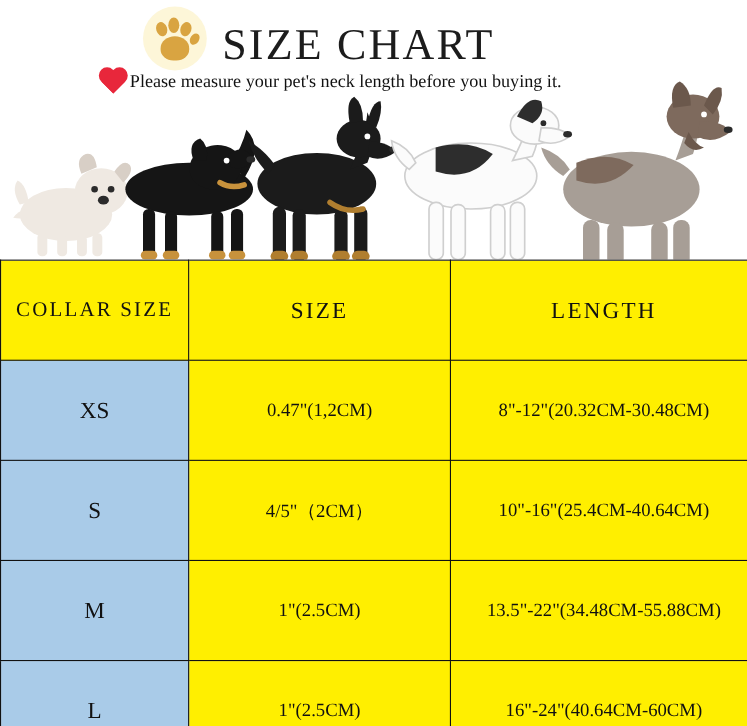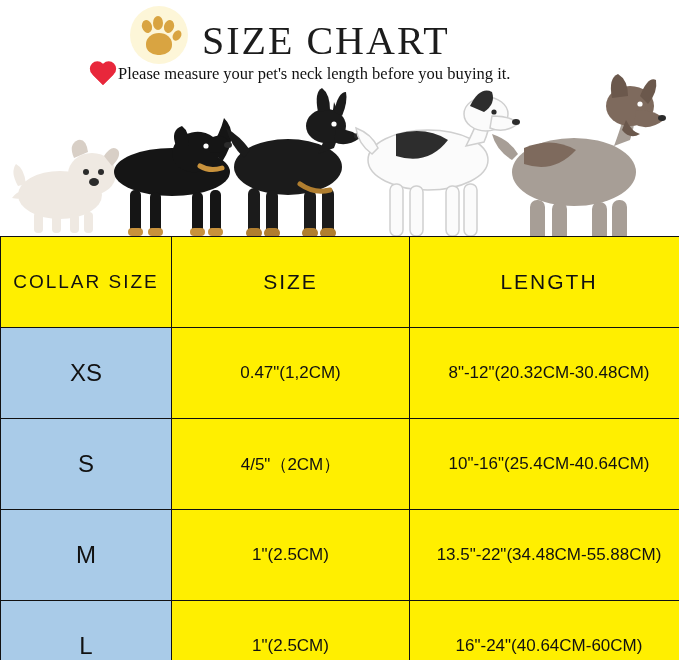--- a/index.html
+++ b/index.html
@@ -112,21 +112,21 @@
     position: absolute;
     left: 0;
     top: 236px;
     width: 679px;
     border-collapse: collapse;
     table-layout: fixed;
   }
   .size-table td {
     border: 1px solid #111111;
     text-align: center;
-    font-family: Liberation Sans, sans-serif;
+    font-family: Liberation Serif, serif;
     color: #111111;
   }
   .col-size  { width: 168px; }
   .col-width { width: 235px; }
   .col-len   { width: 276px; }
 
   .head-row td {
     height: 88px;
     background: #ffef00;
     font-size: 21px;
@@ -134,21 +134,21 @@
   }
   .head-row td.col-size { font-size: 19px; }
 
   .body-row td {
     height: 88px;
     background: #ffef00;
     font-size: 17px;
   }
   .body-row td.size-cell {
     background: #a9cbe8;
-    font-size: 24px;
+    font-size: 21px;
   }
 </style>
 </head>
 <body>
 
 <div class="header">
 
   <div class="title-row">
     <div class="paw-badge">
       <span class="pad t1"></span>

